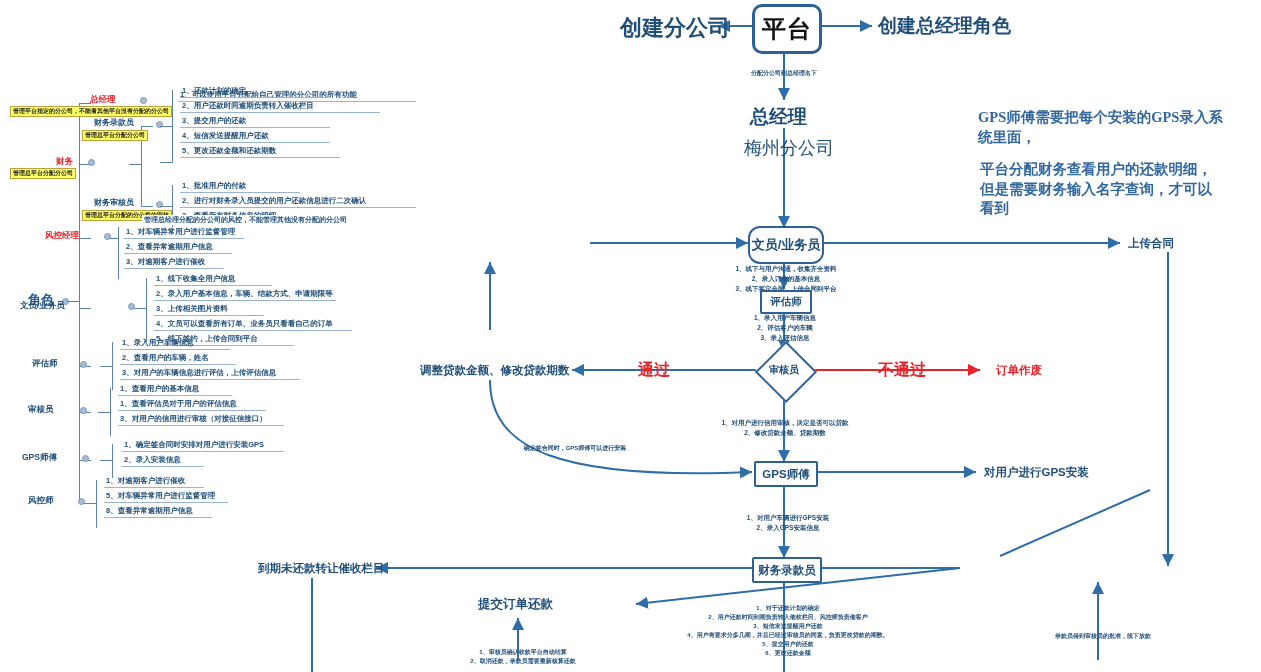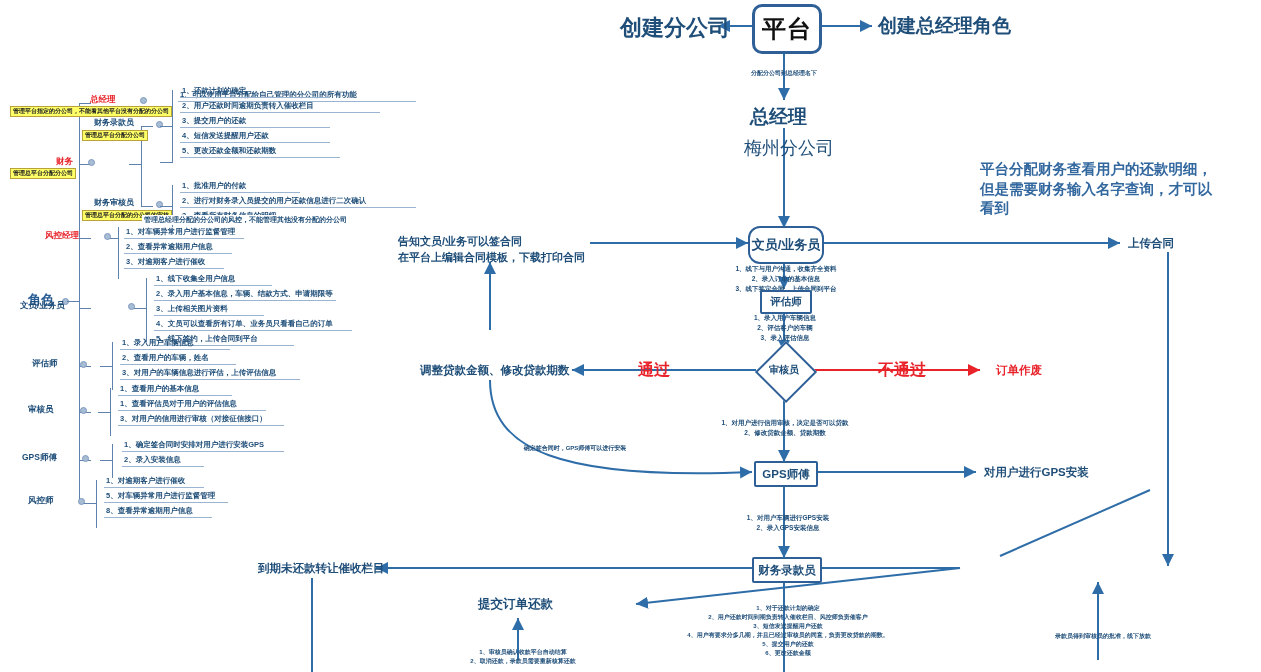--- a/index.html
+++ b/index.html
@@ -153,22 +153,20 @@
   <div class="abs lbl-blue" style="left:744px;top:137px;font-size:18px;font-weight:normal;color:#1f4e79;">梅州分公司</div>
 
   <div class="node rounded" style="left:748px;top:226px;width:72px;height:34px;font-size:13px;">
     <span>文员/业务员</span>
   </div>
 
   <div class="abs tiny" style="left:722px;top:264px;width:128px;">1、线下与用户沟通，收集齐全资料
 2、录入订单的基本信息
 3、线下签定合同，上传合同到平台</div>
 
-  <div class="abs lbl-blue" style="left:398px;top:234px;font-size:11px;line-height:1.45;">告知文员/业务可以签合同
-在平台上编辑合同模板，下载打印合同</div>
 
   <div class="abs lbl-blue" style="left:1128px;top:236px;font-size:11.5px;">上传合同</div>
 
   <div class="node sq" style="left:760px;top:290px;width:48px;height:20px;font-size:10.5px;">
     <span>评估师</span>
   </div>
 
   <div class="abs tiny" style="left:730px;top:313px;width:110px;">1、录入用户车辆信息
 2、评估客户的车辆
 3、录入评估信息</div>
@@ -212,20 +210,22 @@
   <div class="abs tiny" style="left:458px;top:648px;width:130px;font-size:6px;">1、审核员确认收款平台自动结算
 2、取消还款，录款员需要重新核算还款</div>
 
   <div class="abs tiny" style="left:668px;top:604px;width:240px;font-size:6px;">1、对于还款计划的确定
 2、用户还款时间到期负责转入催收栏目、风控师负责催客户
 3、短信发送提醒用户还款
 4、用户有要求分多几期，并且已经过审核员的同意，负责更改贷款的期数。
 5、提交用户的还款
 6、更改还款金额</div>
 
+  <div class="abs sidenote" style="left:978px;top:108px;">GPS师傅需要把每个安装的GPS录入系
+统里面，</div>
 
   <div class="abs sidenote" style="left:980px;top:160px;">平台分配财务查看用户的还款明细，
 但是需要财务输入名字查询，才可以
 看到</div>
 
   <div id="mindmap">
 
     <div class="mm-text mm-root" style="left:28px;top:222px;">角色</div>
     <div class="mm-dot" style="left:62px;top:228px;"></div>
 

